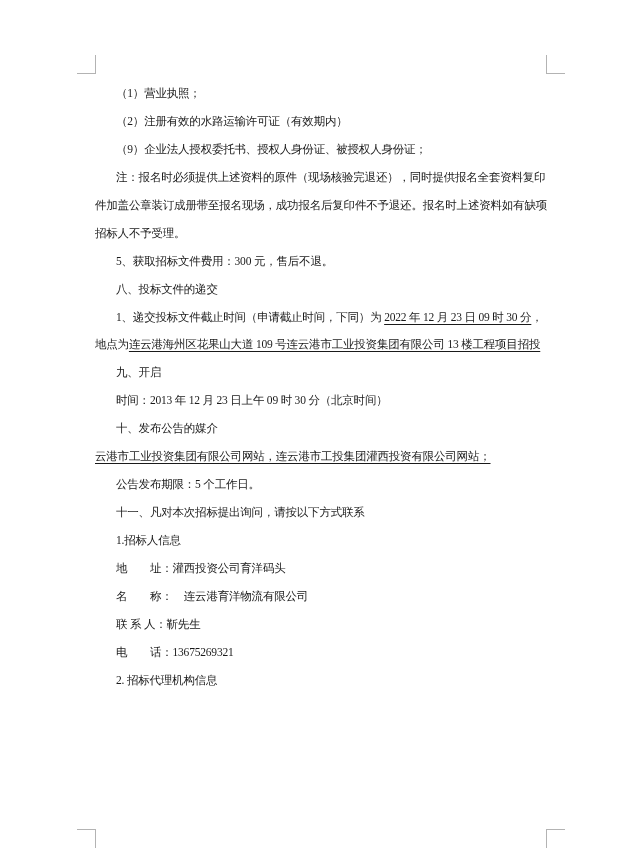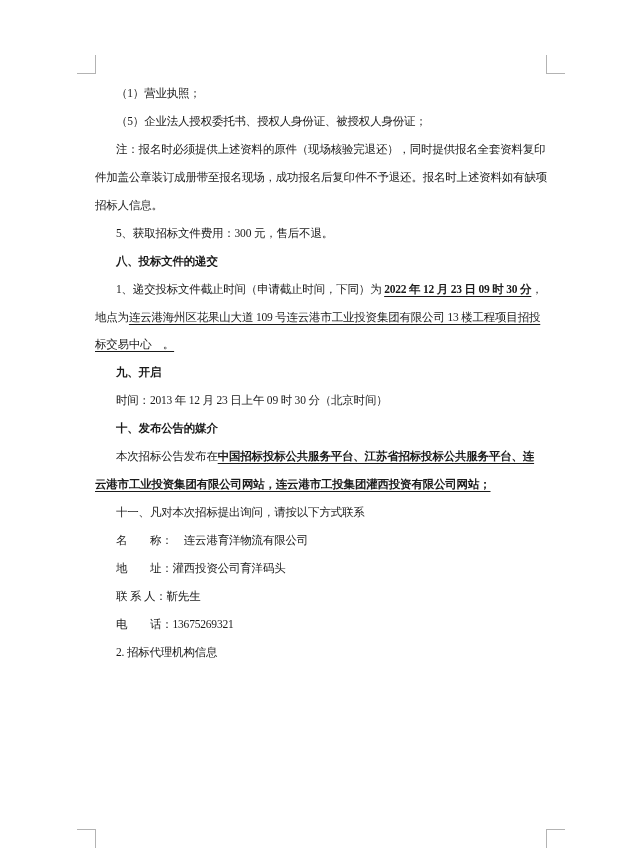--- a/index.html
+++ b/index.html
@@ -28,47 +28,48 @@
   }
   .line {
     height: 27.95px;
     line-height: 27.95px;
     font-size: 11.5px;
     letter-spacing: -0.2px;
     white-space: pre;
     color: #1a1a1a;
   }
   .line.indent { padding-left: 21px; }
-  .seg.bold { font-weight: bold; }
+  .seg.bold { font-weight: normal; }
   .seg.underline { text-decoration: underline; text-underline-offset: 3px; text-decoration-thickness: 1px; }
 </style>
 </head>
 <body>
 
 <div class="page">
   <div class="mark mark-tl"></div>
   <div class="mark mark-tr"></div>
   <div class="mark mark-bl"></div>
   <div class="mark mark-br"></div>
   <div class="content">
       <div class="line indent"><span class="seg">（1）营业执照；</span></div>
-      <div class="line indent"><span class="seg">（5）企业法人授权委托书、授权人身份证、被授权人身份证；</span></div>
+      <div class="line indent"><span class="seg">（2）注册有效的水路运输许可证（有效期内）</span></div>
+      <div class="line indent"><span class="seg">（9）企业法人授权委托书、授权人身份证、被授权人身份证；</span></div>
       <div class="line indent"><span class="seg">注：报名时必须提供上述资料的原件（现场核验完退还），同时提供报名全套资料复印</span></div>
       <div class="line"><span class="seg">件加盖公章装订成册带至报名现场，成功报名后复印件不予退还。报名时上述资料如有缺项</span></div>
-      <div class="line"><span class="seg">招标人信息。</span></div>
+      <div class="line"><span class="seg">招标人不予受理。</span></div>
       <div class="line indent"><span class="seg">5、获取招标文件费用：300 元，售后不退。</span></div>
       <div class="line indent"><span class="seg bold">八、投标文件的递交</span></div>
       <div class="line indent"><span class="seg">1、递交投标文件截止时间（申请截止时间，下同）为 </span><span class="seg bold underline">2022 年 12 月 23 日 09 时 30 分</span><span class="seg">，</span></div>
       <div class="line"><span class="seg">地点为</span><span class="seg underline">连云港海州区花果山大道 109 号连云港市工业投资集团有限公司 13 楼工程项目招投</span></div>
-      <div class="line"><span class="seg underline">标交易中心　。</span></div>
       <div class="line indent"><span class="seg bold">九、开启</span></div>
       <div class="line indent"><span class="seg">时间：2013 年 12 月 23 日上午 09 时 30 分（北京时间）</span></div>
       <div class="line indent"><span class="seg bold">十、发布公告的媒介</span></div>
-      <div class="line indent"><span class="seg">本次招标公告发布在</span><span class="seg bold underline">中国招标投标公共服务平台、江苏省招标投标公共服务平台、连</span></div>
       <div class="line"><span class="seg bold underline">云港市工业投资集团有限公司网站，连云港市工投集团灌西投资有限公司网站；</span></div>
+      <div class="line indent"><span class="seg">公告发布期限：5 个工作日。</span></div>
       <div class="line indent"><span class="seg">十一、凡对本次招标提出询问，请按以下方式联系</span></div>
+      <div class="line indent"><span class="seg">1.招标人信息</span></div>
+      <div class="line indent"><span class="seg">地　　址：灌西投资公司育洋码头</span></div>
       <div class="line indent"><span class="seg">名　　称：　连云港育洋物流有限公司</span></div>
-      <div class="line indent"><span class="seg">地　　址：灌西投资公司育洋码头</span></div>
       <div class="line indent"><span class="seg">联 系 人：靳先生</span></div>
       <div class="line indent"><span class="seg">电　　话：13675269321</span></div>
       <div class="line indent"><span class="seg">2. 招标代理机构信息</span></div>
     </div>
 </div>
 
 </body></html>

